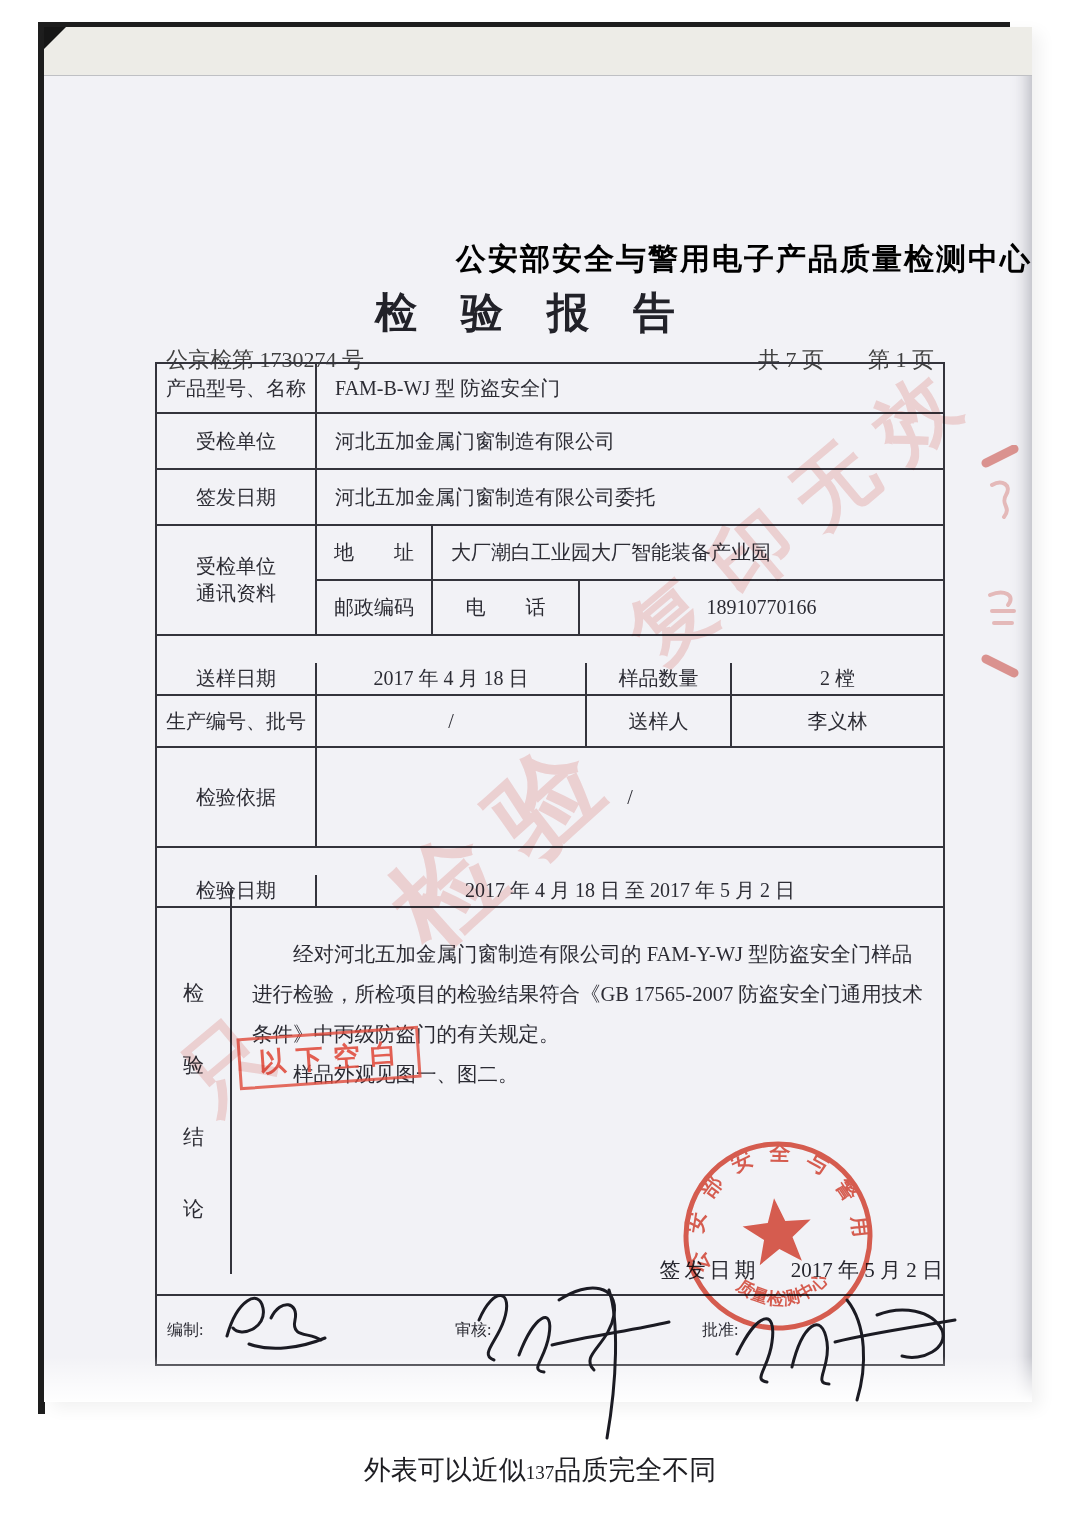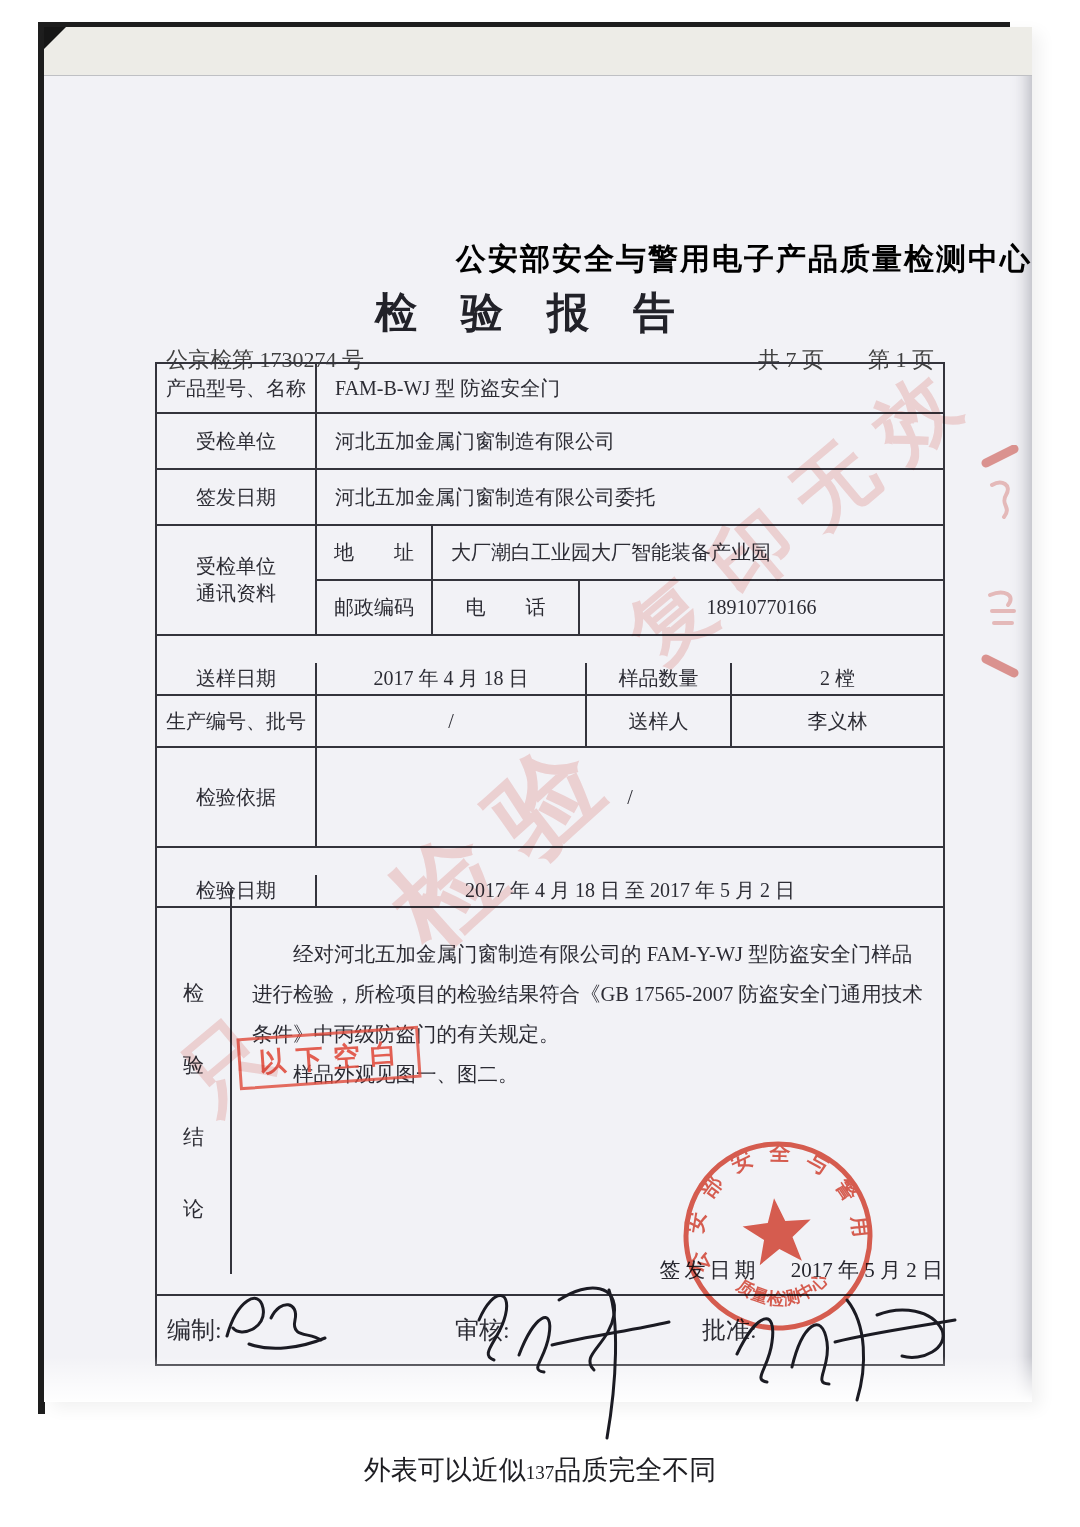--- a/index.html
+++ b/index.html
@@ -73,21 +73,21 @@
     background:rgba(255,255,255,0);z-index:6;
   }
   
   .issue-line{position:absolute;right:0;top:348px;font-size:21px;color:#26262e;z-index:4;}
   .issue-line .lbl{letter-spacing:4px;margin-right:26px;}
   
   .round-stamp{position:absolute;left:441px;top:223px;width:210px;height:210px;z-index:7;
     transform:rotate(-6deg);opacity:.88;mix-blend-mode:multiply;}
   
   .signoff{position:relative;flex:1;display:block;}
-  .signoff .slabel{position:absolute;top:50%;transform:translateY(-50%);font-size:24px;}
+  .signoff .slabel{position:absolute;top:50%;transform:translateY(-50%);font-size:16px;}
   .slabel.l1{left:10px;}
   .slabel.l2{left:298px;}
   .slabel.l3{left:545px;}
   .sig{position:absolute;z-index:8;overflow:visible;}
   .sig path{fill:none;stroke:#1b1b23;stroke-width:3;stroke-linecap:round;stroke-linejoin:round;}
   .sig1{left:52px;top:-18px;}
   .sig2{left:300px;top:-46px;}
   .sig3{left:558px;top:-34px;}
   
   .wm{position:absolute;color:rgba(226,103,97,.24);font-weight:700;z-index:6;mix-blend-mode:multiply;white-space:nowrap;}

